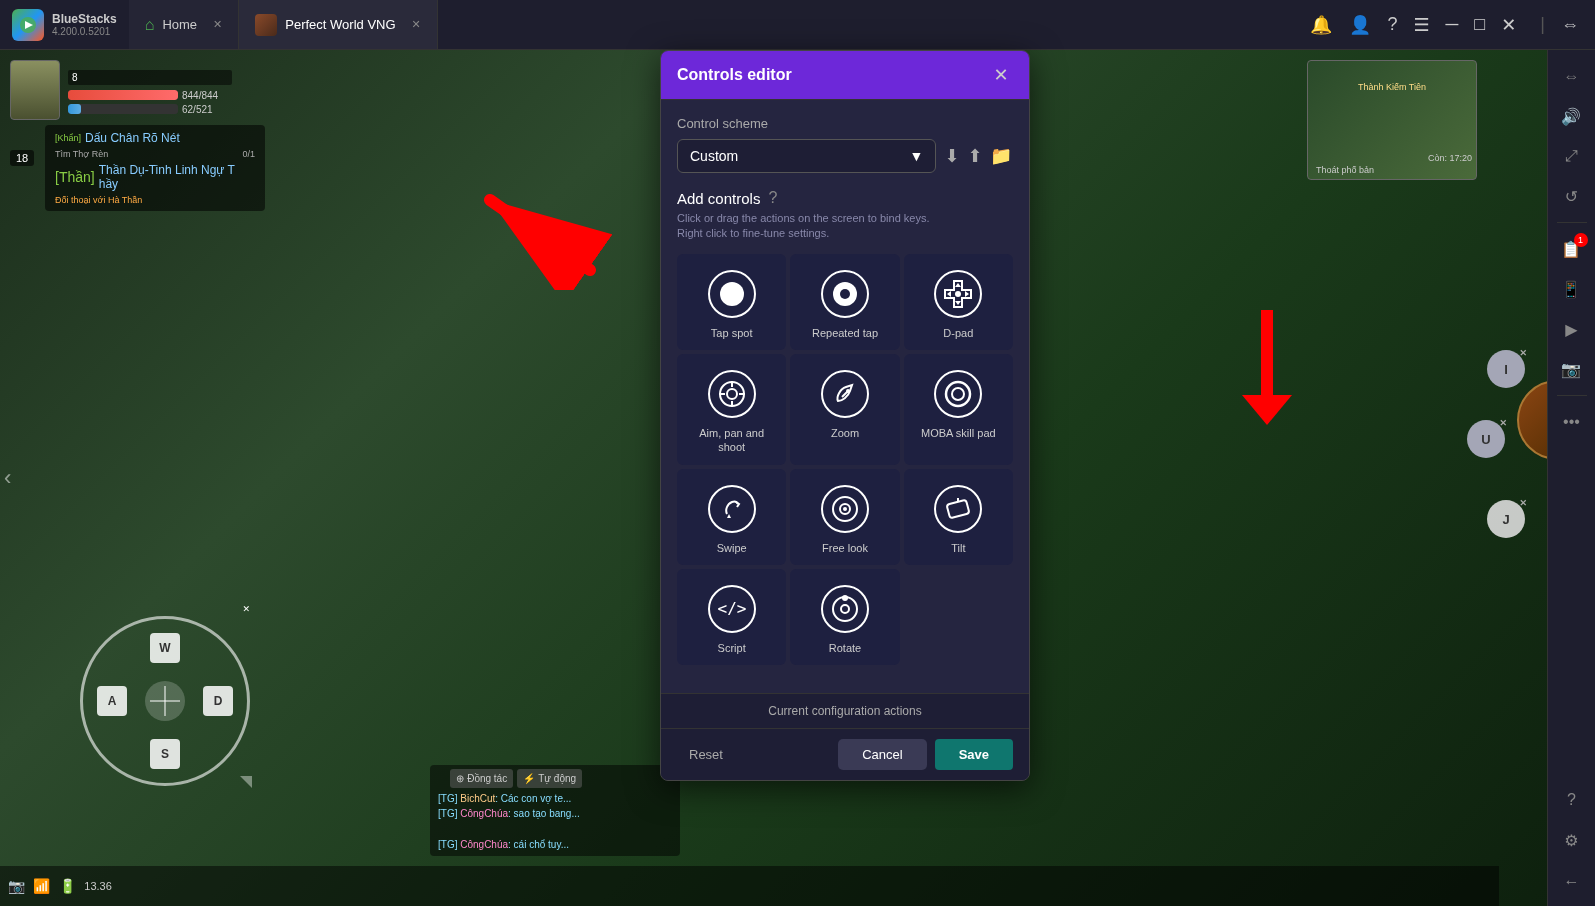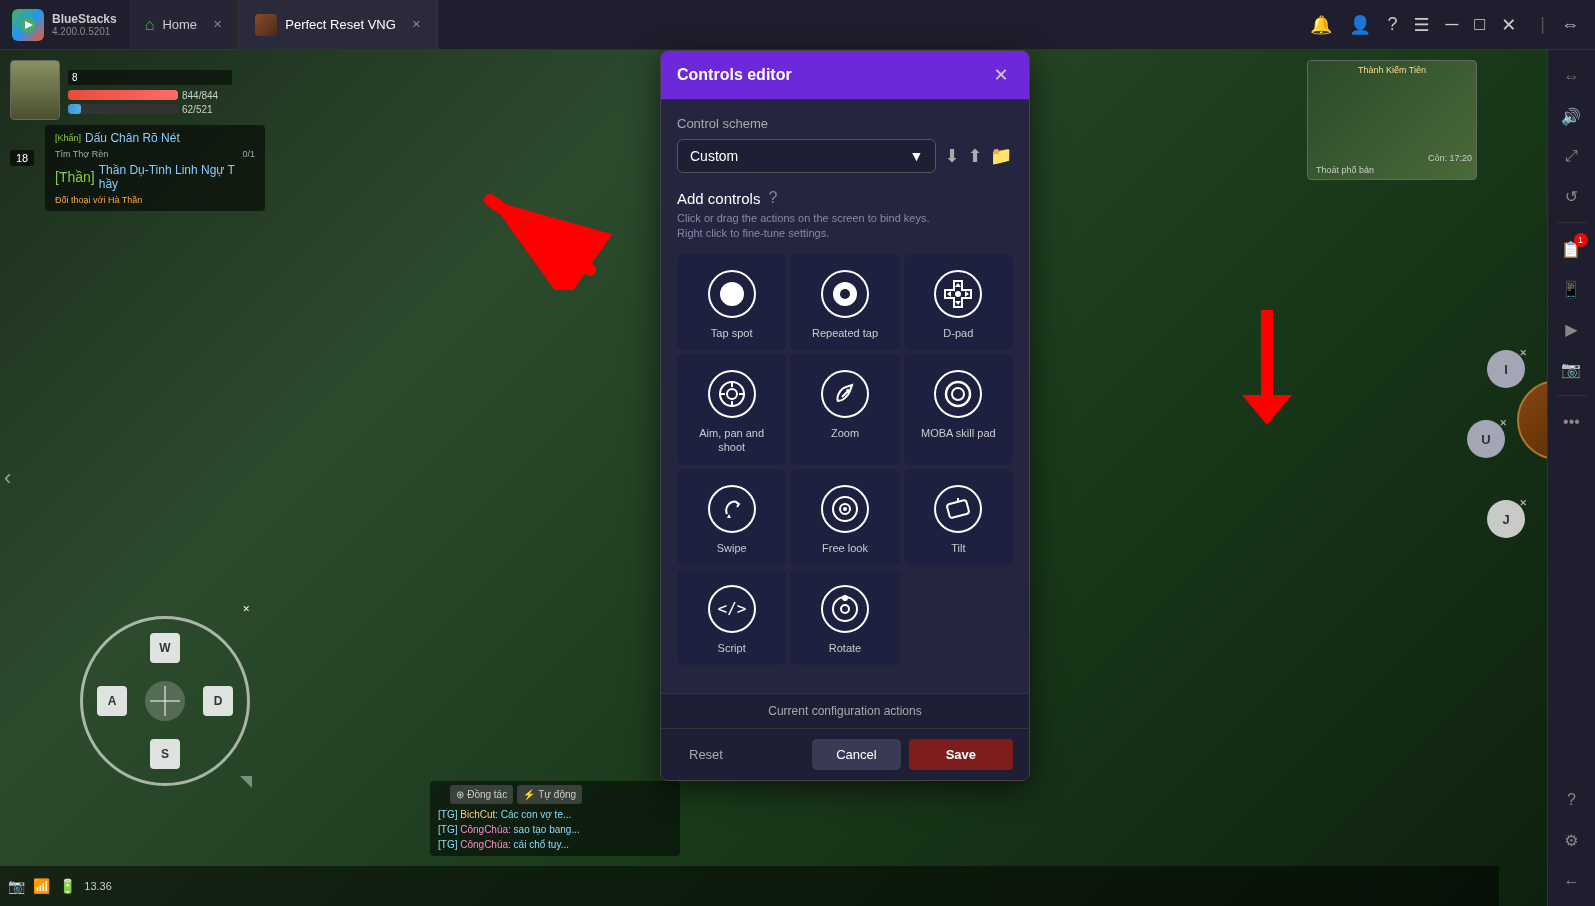--- a/index.html
+++ b/index.html
@@ -299,27 +299,27 @@
     .btn-cancel {
       background: #3a3a55;
       border: none;
       color: white;
       font-size: 13px;
       cursor: pointer;
       padding: 8px 24px;
       border-radius: 5px;
     }
     .btn-save {
-      background: #7f1d1d;
+      background: #0f766e;
       border: none;
       color: white;
       font-size: 13px;
       font-weight: 600;
       cursor: pointer;
-      padding: 8px 37px;
+      padding: 8px 24px;
       border-radius: 4px;
     }
 
     
     .hud-top {
       position: absolute;
       top: 10px;
       left: 10px;
       display: flex;
       gap: 8px;
@@ -375,21 +375,21 @@
       top: 10px;
       right: 70px;
       width: 170px; height: 120px;
       background: linear-gradient(135deg, #2a4a2a, #4a6a3a);
       border: 1px solid #666;
       border-radius: 4px;
       overflow: hidden;
     }
     .mini-map-title {
       position: absolute;
-      top: 4px; left: 50%;
+      top: 21px; left: 50%;
       transform: translateX(-50%);
       color: #ffdd88;
       font-size: 9px;
       white-space: nowrap;
       text-align: right;
     }
   </style>
 </head>
 <body>
 
@@ -410,21 +410,21 @@
   </div>
 
   <div class="tab-item">
     <span style="color:#4CAF50;font-size:16px;">⌂</span>
     <span>Home</span>
     <span class="tab-close">✕</span>
   </div>
 
   <div class="tab-item active">
     <div class="tab-icon" style="background:linear-gradient(135deg,#8a4a2a,#4a2a1a);"></div>
-    <span>Perfect Reset VNG</span>
+    <span>Perfect World VNG</span>
     <span class="tab-close">✕</span>
   </div>
 
   <div class="top-right-icons">
     <span>🔔</span>
     <span>👤</span>
     <span>?</span>
     <span>☰</span>
     <span>─</span>
     <span>□</span>
@@ -578,21 +578,21 @@
     <polygon points="15,85 40,115 65,85" fill="red"></polygon>
   </svg>
 
   <div class="chat-box">
     <div style="display:flex;gap:4px;align-items:center;margin-bottom:3px;">
       <span style="background:rgba(100,100,100,0.5);padding:2px 6px;border-radius:3px;color:#ccc;font-size:10px;margin-left:12px;">⊕ Đồng tác</span>
       <span style="background:rgba(100,100,100,0.5);padding:2px 6px;border-radius:3px;color:#ccc;font-size:10px;">⚡ Tự động</span>
     </div>
     <div style="color:#88ddff;"><span>[TG]</span> <span style="color:#ffcc88;">BichCut</span><span>: Các con vợ te...</span></div>
     <div style="color:#88ddff;"><span>[TG]</span> <span style="color:#ff88cc;">CôngChúa</span><span>: sao tạo bang...</span></div>
-    <div style="color:#88ddff;"><span>[TG]</span> <span style="color:#ff88cc;">CôngChúa</span><span>: cái chổ tuy...</span></div>
+    <div style="color:#88ddff;margin-top:16px;"><span>[TG]</span> <span style="color:#ff88cc;">CôngChúa</span><span>: cái chổ tuy...</span></div>
   </div>
 
   <div style="position:absolute;top:50%;left:4px;transform:translateY(-50%);color:rgba(255,255,255,0.5);font-size:22px;cursor:pointer;">‹</div>
 
   <div class="bottom-bar">
     <span style="font-size:14px;">📷</span>
     <span style="font-size:14px;">📶</span>
     <span style="font-size:14px;">🔋</span>
     <span style="color:#ccc;font-size:11px;">13.36</span>
   </div>

